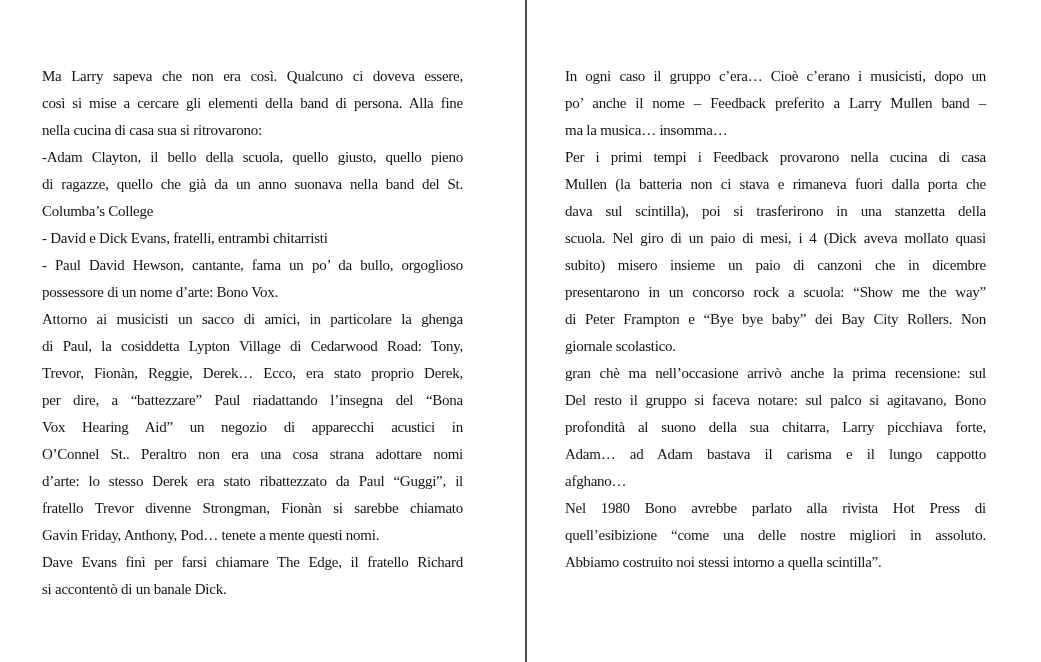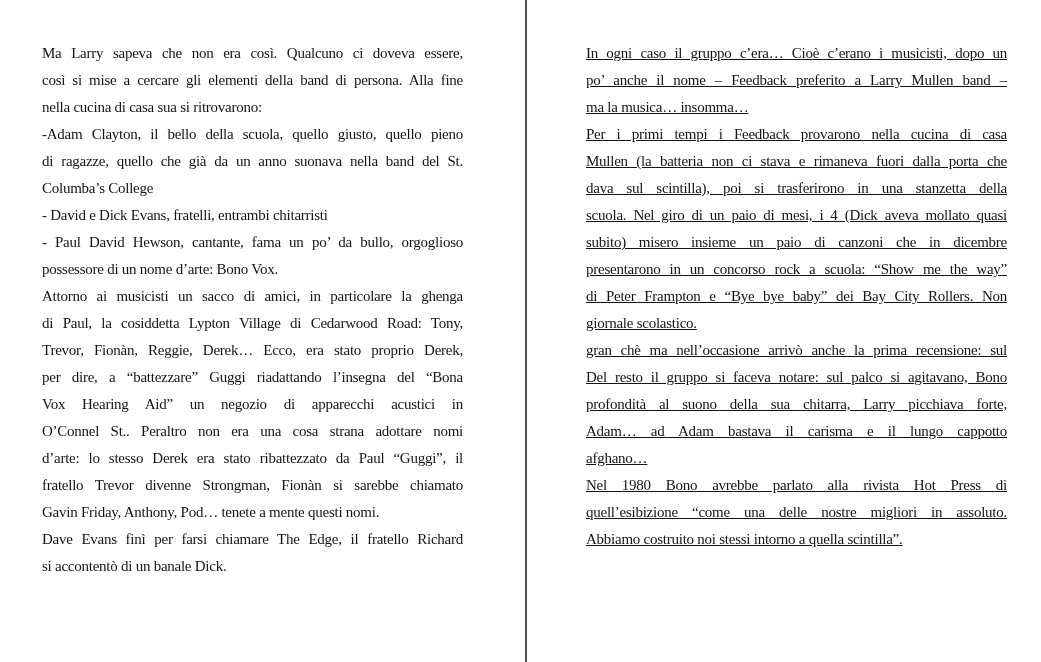--- a/index.html
+++ b/index.html
@@ -20,25 +20,25 @@
     position: absolute;
     left: 525px;
     top: 0;
     width: 2px;
     height: 662px;
     background: #4f4f4f;
   }
   .page {
     position: absolute;
     top: 0;
-    padding-top: 40px;
+    padding-top: 63px;
     width: 421px;
   }
   .page-left  { left: 42px; }
-  .page-right { left: 586px; text-decoration: underline; }
+  .page-right { left: 565px; }
   .paragraph { margin: 0; }
   .line {
     font-size: 15px;
     line-height: 27px;
     letter-spacing: -0.25px;
     text-align: justify;
     text-align-last: justify;
     text-justify: inter-word;
     white-space: normal;
   }
@@ -66,21 +66,21 @@
         <div class="line last">- David e Dick Evans, fratelli, entrambi chitarristi</div>
       </div>
       <div class="paragraph">
         <div class="line">- Paul David Hewson, cantante, fama un po’ da bullo, orgoglioso</div>
         <div class="line last">possessore di un nome d’arte: Bono Vox.</div>
       </div>
       <div class="paragraph">
         <div class="line">Attorno ai musicisti un sacco di amici, in particolare la ghenga</div>
         <div class="line">di Paul, la cosiddetta Lypton Village di Cedarwood Road: Tony,</div>
         <div class="line">Trevor, Fionàn, Reggie, Derek… Ecco, era stato proprio Derek,</div>
-        <div class="line">per dire, a “battezzare” Guggi riadattando l’insegna del “Bona</div>
+        <div class="line">per dire, a “battezzare” Paul riadattando l’insegna del “Bona</div>
         <div class="line">Vox Hearing Aid” un negozio di apparecchi acustici in</div>
         <div class="line">O’Connel St.. Peraltro non era una cosa strana adottare nomi</div>
         <div class="line">d’arte: lo stesso Derek era stato ribattezzato da Paul “Guggi”, il</div>
         <div class="line">fratello Trevor divenne Strongman, Fionàn si sarebbe chiamato</div>
         <div class="line last">Gavin Friday, Anthony, Pod… tenete a mente questi nomi.</div>
       </div>
       <div class="paragraph">
         <div class="line">Dave Evans finì per farsi chiamare The Edge, il fratello Richard</div>
         <div class="line last">si accontentò di un banale Dick.</div>
       </div>

